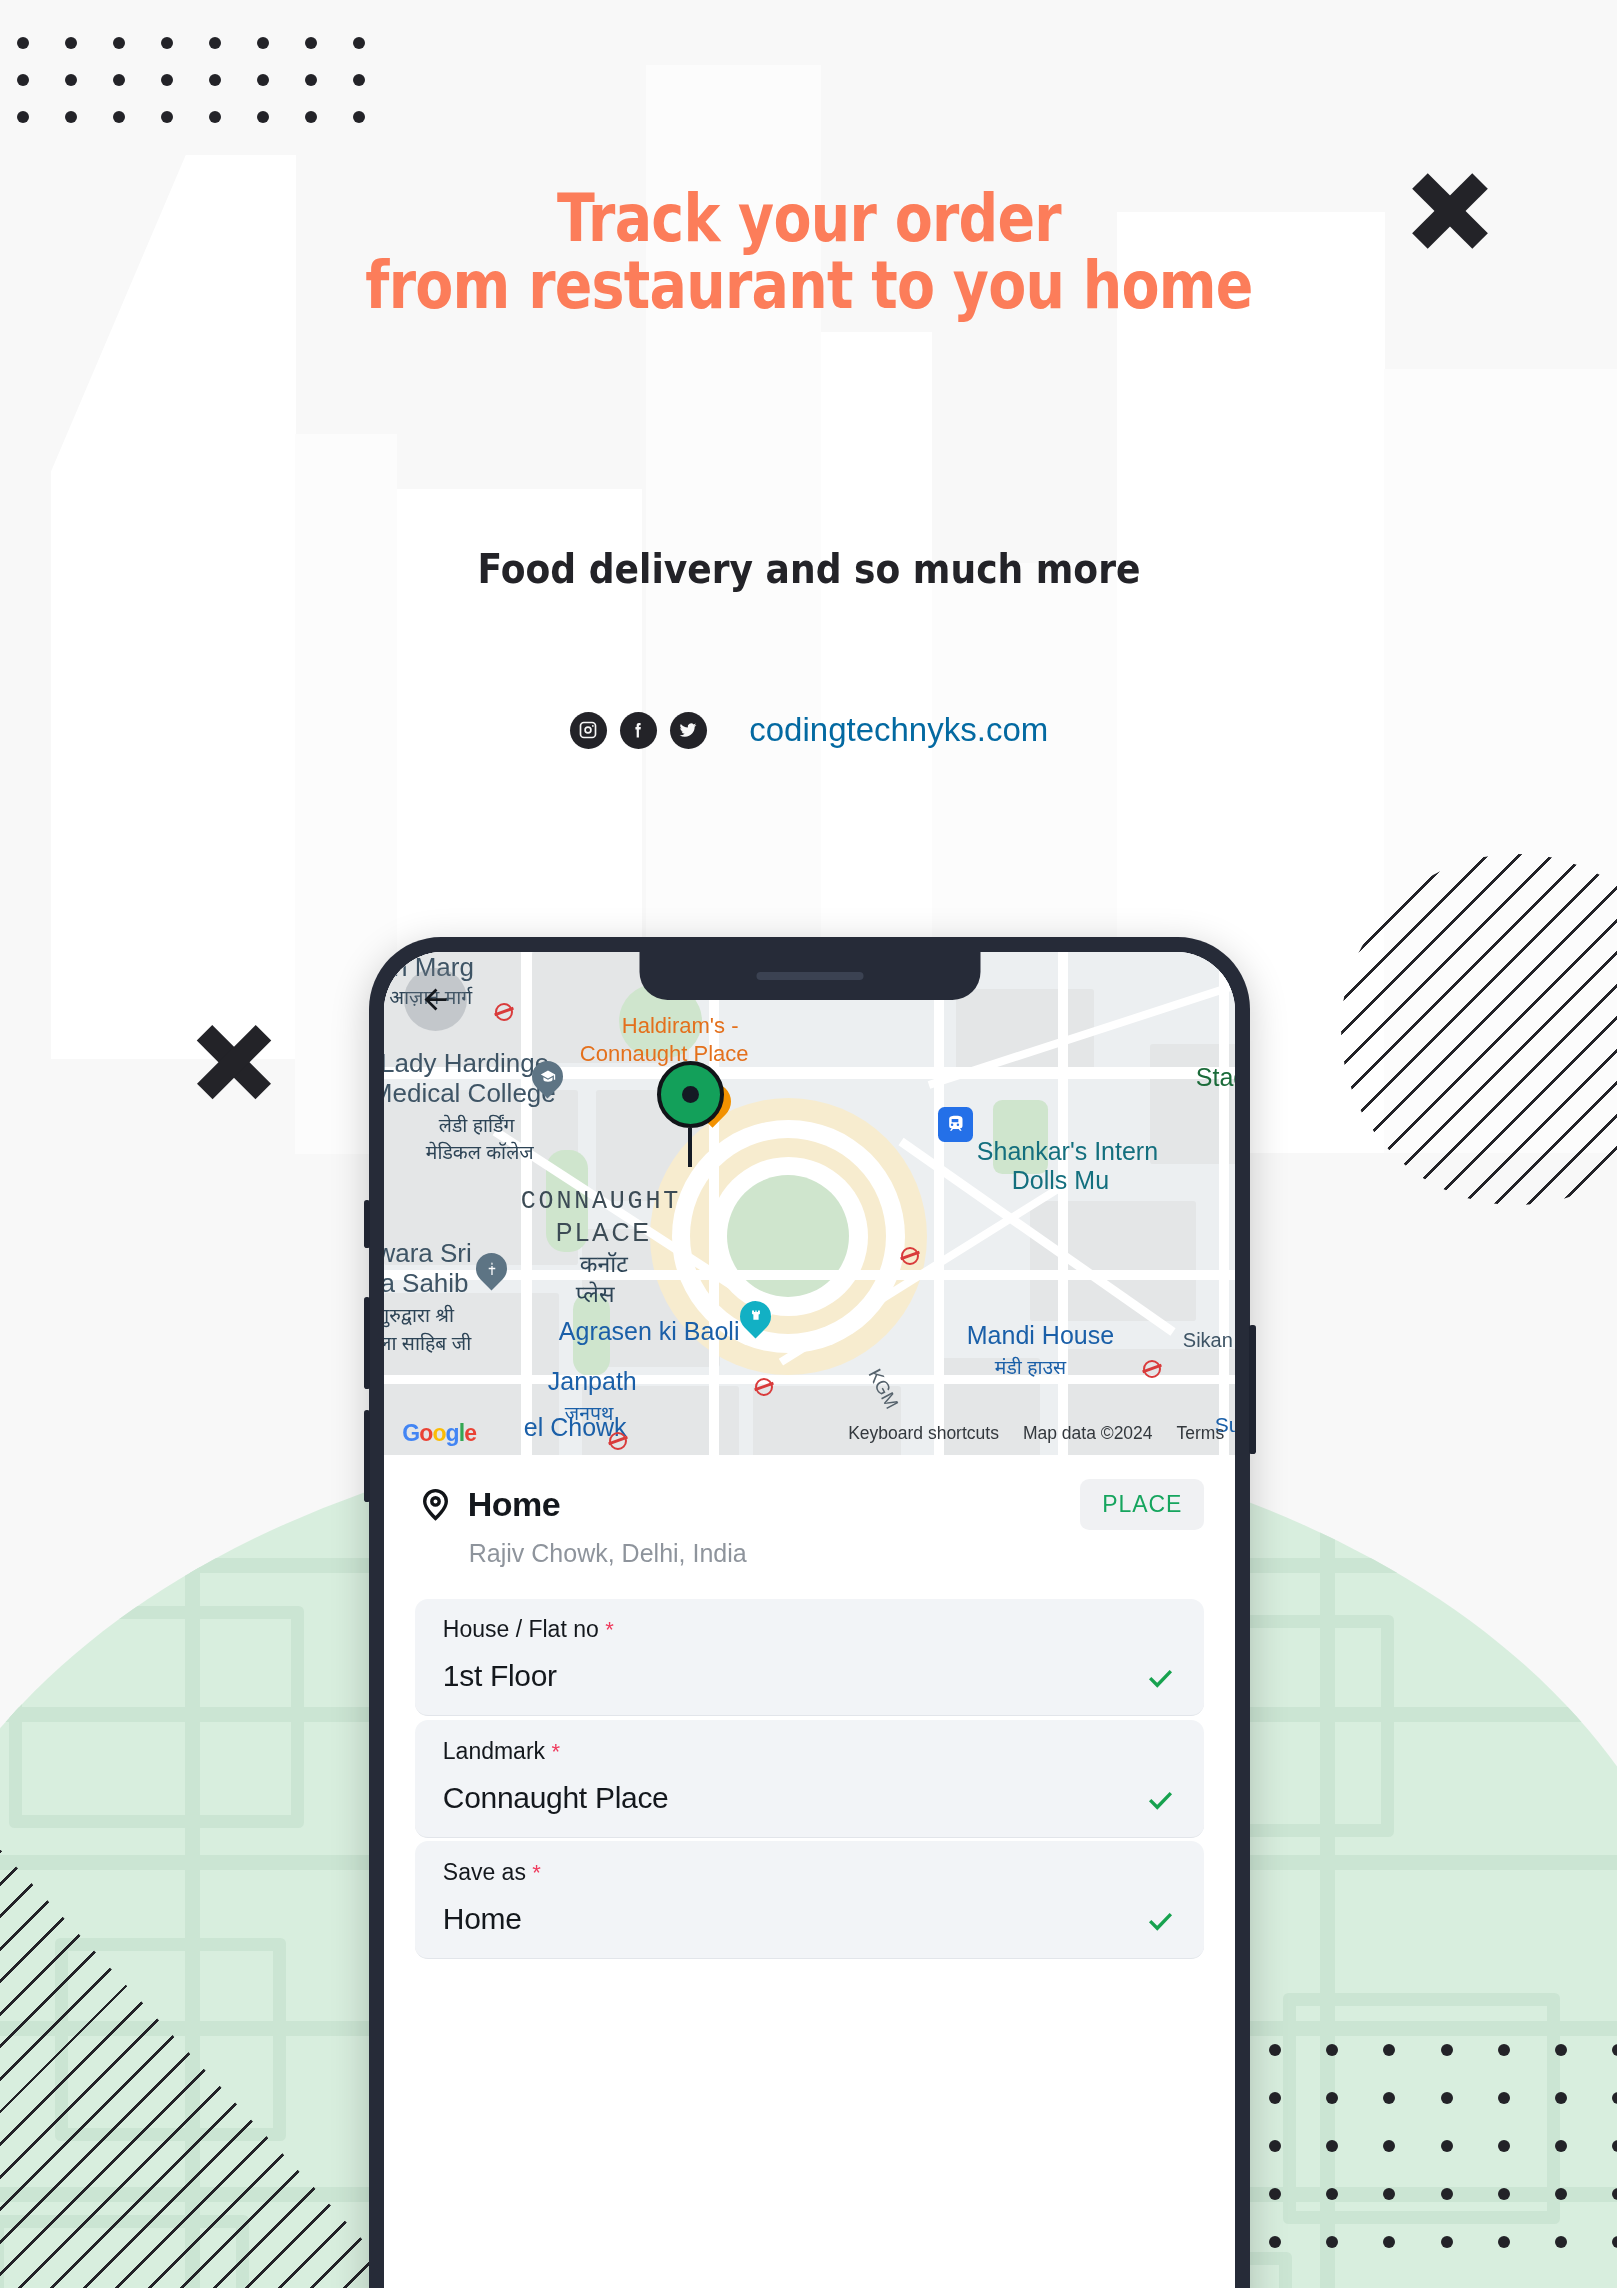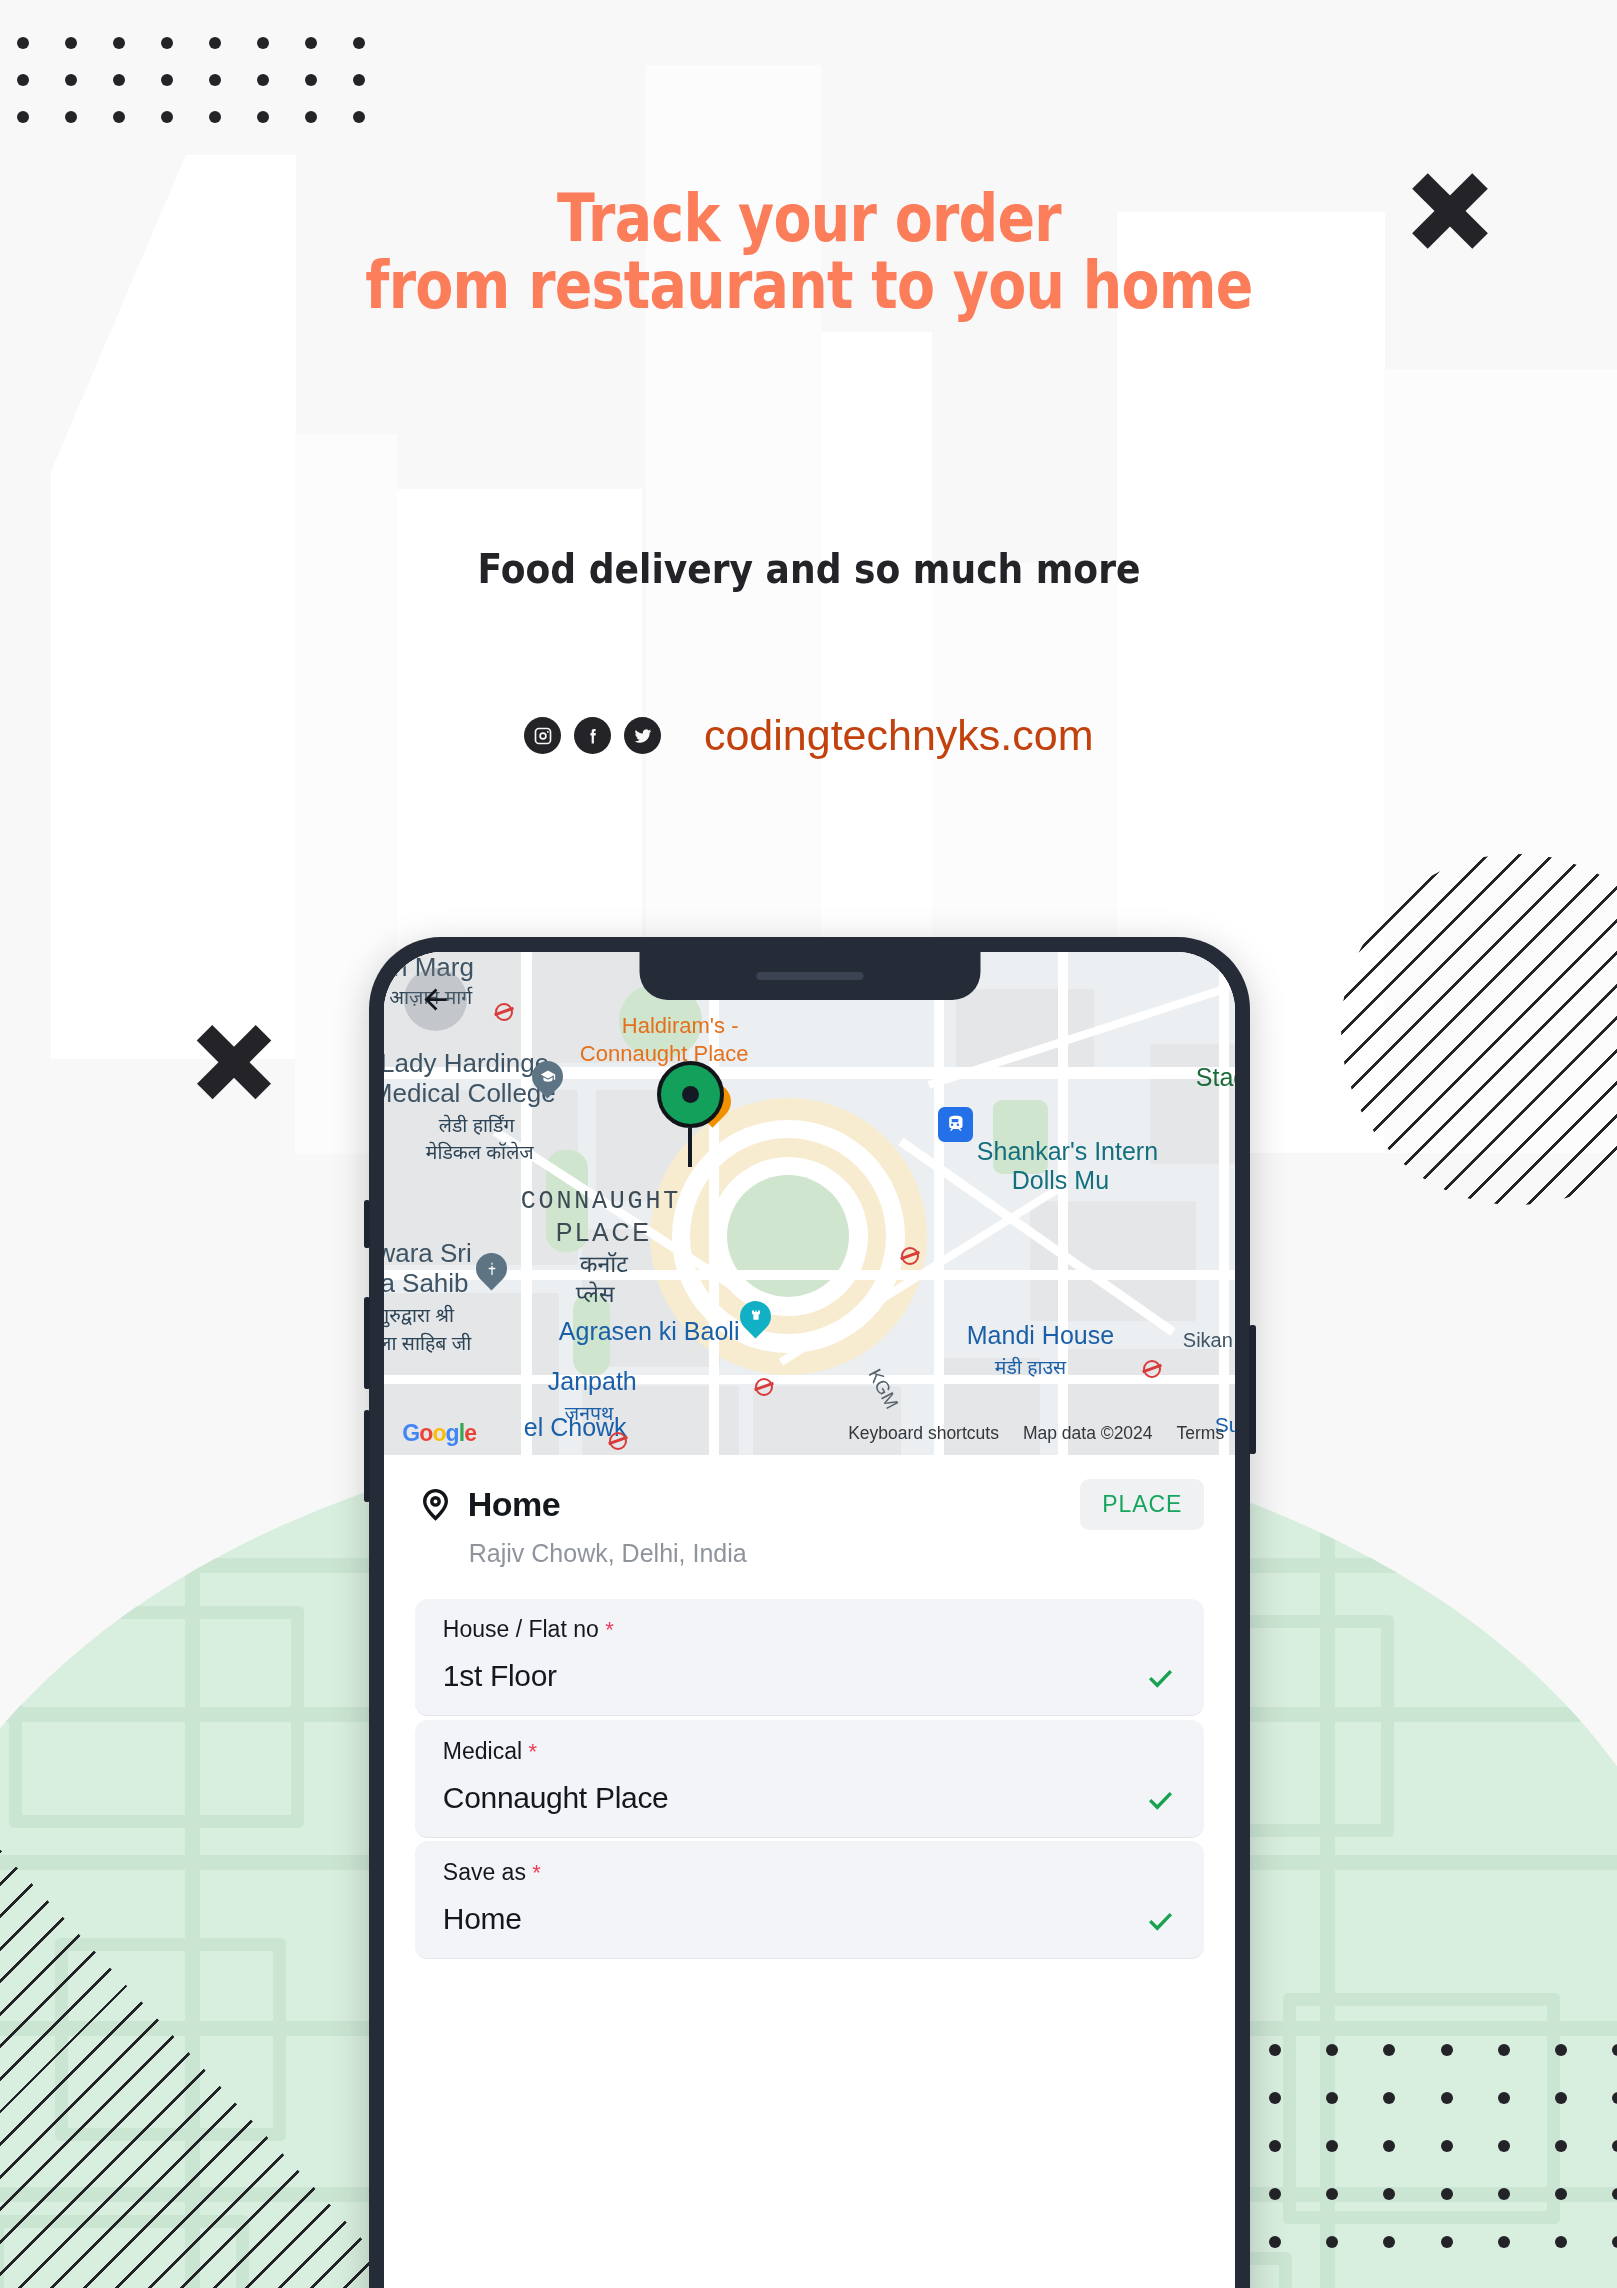--- a/index.html
+++ b/index.html
@@ -93,21 +93,21 @@
     display:flex; align-items:center; justify-content:center; gap:13px;
   }
   .sicon {
     width:37px; height:37px; border-radius:50%;
     background:#232328;
     display:flex; align-items:center; justify-content:center;
   }
   .sicon svg { width:20px; height:20px; fill:#f8f8f8; }
   .site {
     margin-left:29.5px;
-    font-size:43px; color:#c2410c;
+    font-size:33px; color:#0369a1;
     font-family:"Liberation Sans", sans-serif;
   }
 
   
   .phone {
     position:absolute;
     left:369px; top:937px;
     width:881px; height:1384px;
     background:#262b38;
     border-radius:72px 72px 0 0;
@@ -520,21 +520,21 @@
               <span class="tick">
                 <svg viewBox="0 0 24 24">
                     <path d="M4 12.5l5.5 5.5L20 7"></path>
                   </svg>
               </span>
             </div>
           </div>
 
           <div class="field">
             <div class="lab">
-              <span>Medical</span>
+              <span>Landmark</span>
               <span class="req">*</span>
             </div>
             <div class="valrow">
               <span class="val">Connaught Place</span>
               <span class="tick">
                 <svg viewBox="0 0 24 24">
                     <path d="M4 12.5l5.5 5.5L20 7"></path>
                   </svg>
               </span>
             </div>

